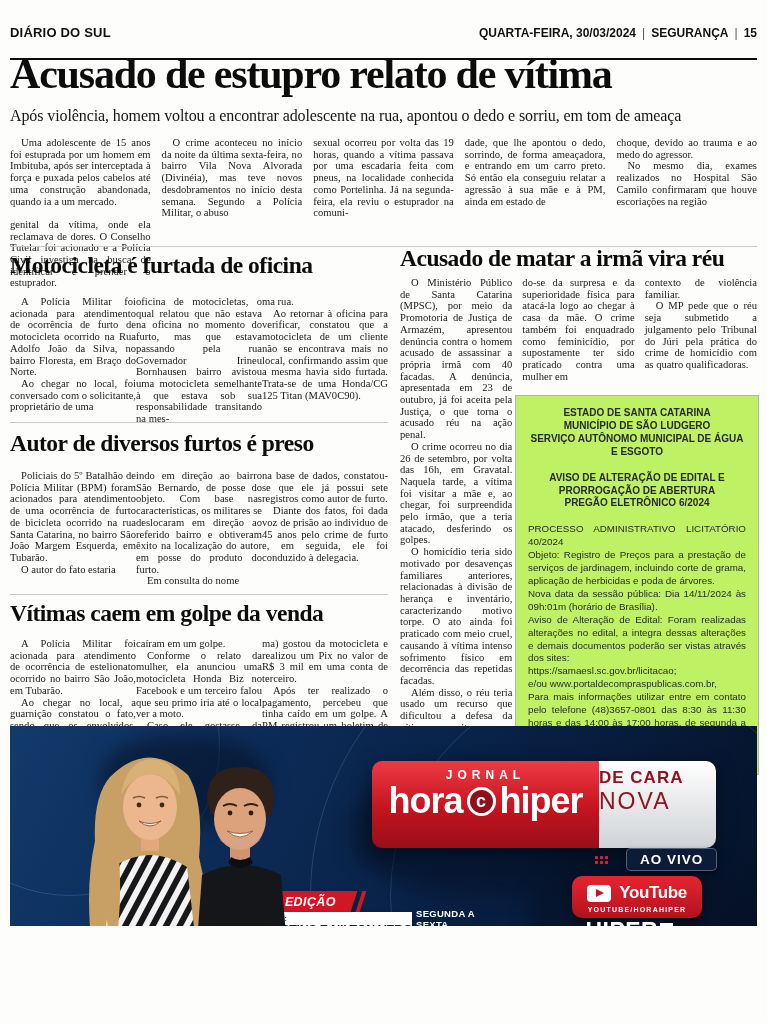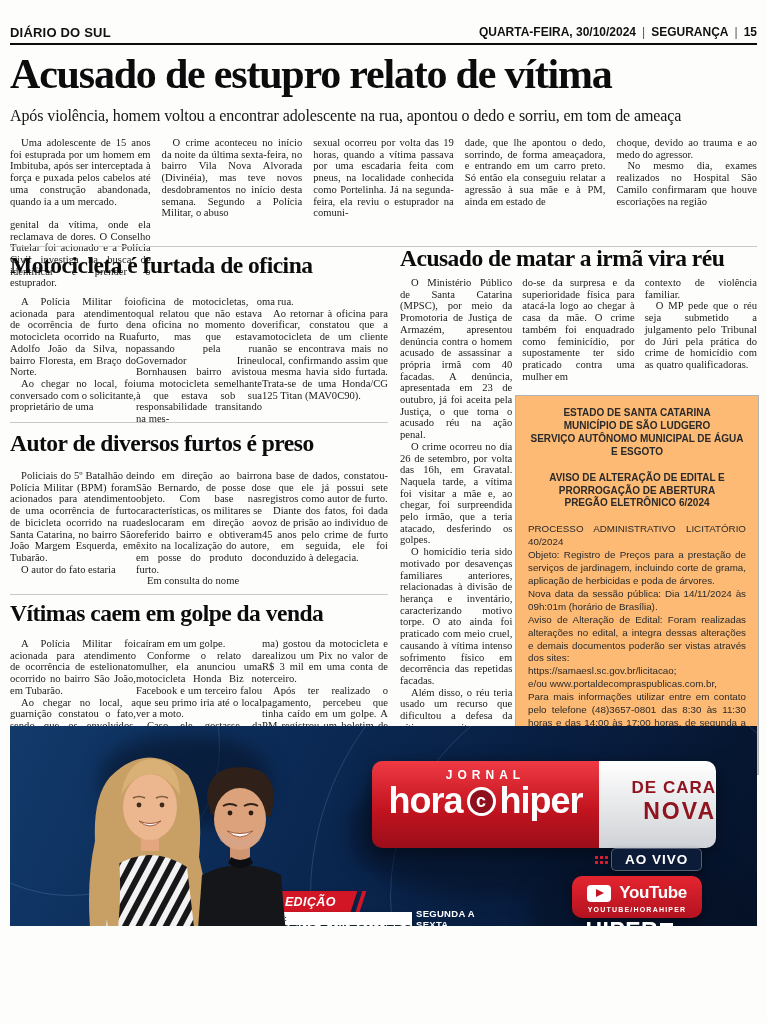--- a/index.html
+++ b/index.html
@@ -1,66 +1,66 @@
 <!DOCTYPE html>
 <html><head>
 <meta charset="utf-8">
 <style>
   *{box-sizing:border-box;margin:0;padding:0}
   html,body{width:767px;height:1023px;background:#fdfdfc;font-family:"Liberation Serif",serif;color:#111;overflow:hidden}
   
-  .masthead{position:absolute;left:10px;right:10px;top:25px;display:flex;justify-content:space-between;align-items:flex-start;border-bottom:2.5px solid #0c0c0c;padding-bottom:3px;font-family:"Liberation Sans",sans-serif}
+  .masthead{position:absolute;left:10px;right:10px;top:25px;display:flex;justify-content:space-between;align-items:center;border-bottom:2.5px solid #0c0c0c;padding-bottom:18px;font-family:"Liberation Sans",sans-serif}
   .mast-left{font-size:13px;font-weight:700;letter-spacing:.2px}
   .mast-right{font-size:12px;font-weight:700}
   .mast-right .sep{margin:0 6px;color:#555;font-weight:400}
   
   .lead-headline{position:absolute;left:10px;top:50px;width:747px;font-size:42px;font-weight:700;letter-spacing:-1.2px;color:#0c0c0c;white-space:nowrap}
   .lead-subhead{position:absolute;left:10px;top:107px;width:740px;font-size:16px;letter-spacing:-.1px;color:#151515}
   .sec-head{position:absolute;font-size:23.5px;font-weight:700;letter-spacing:-.5px;color:#0c0c0c;white-space:nowrap}
   
   .cols{position:absolute;display:grid;font-size:10.6px;line-height:11.7px;color:#1a1a1a}
   .cols .col p{text-align:justify}
   .cols .col p.ind{text-indent:11px}
   .cols6{left:10px;top:137px;width:747px;grid-template-columns:repeat(5,1fr);column-gap:11px}
   .cols3L{left:10px;width:378px;grid-template-columns:repeat(3,1fr);}
   .cols3R{left:400px;top:277px;width:357px;grid-template-columns:repeat(3,1fr);column-gap:10px}
   
   .rule{position:absolute;height:1px;background:#c9c9c9}
   
-  .notice{position:absolute;left:515px;top:395px;width:244px;height:380px;background:#fdba74;border:1px solid #b3b3b3;padding:11px 12px 8px;font-family:"Liberation Sans",sans-serif;font-size:9.8px;line-height:12.9px;color:#2a2a2a}
+  .notice{position:absolute;left:515px;top:395px;width:244px;height:380px;background:#bef264;border:1px solid #b3b3b3;padding:11px 12px 8px;font-family:"Liberation Sans",sans-serif;font-size:9.8px;line-height:12.9px;color:#2a2a2a}
   .notice .ctr p{text-align:center;font-weight:700;font-size:10px}
   .notice .gap{height:13px}
   .notice .nbody p{text-align:justify}
   .notice .dateline{text-align:center;margin-top:11px}
   .notice .sig{text-align:center;font-weight:700;margin-top:14px}
   .notice .sigrole{text-align:center}
   
   .ad{position:absolute;left:10px;top:726px;width:747px;height:200px;overflow:hidden;color:#fff;font-family:"Liberation Sans",sans-serif;background:linear-gradient(115deg,#123a6b 0%,#0b2a55 35%,#081d3f 70%,#051228 100%)}
   .arc{position:absolute;border:1px solid rgba(130,190,255,.20);border-radius:50%}
   .blob{position:absolute;background:rgba(5,16,36,.55);filter:blur(9px);border-radius:45%}
   .brand{position:absolute;left:362px;top:35px;width:344px;height:87px;display:flex;filter:drop-shadow(0 5px 9px rgba(0,0,0,.5))}
   .brand-red{width:227px;background:linear-gradient(180deg,#ef3a44,#c3141f 55%,#9a0e1a);border-radius:10px 0 0 10px;text-align:center;padding-top:7px}
   .brand-small{font-size:12px;font-weight:700;letter-spacing:5px}
   .brand-row{display:flex;align-items:center;justify-content:center;gap:4px;margin-top:0}
   .brand-word{font-size:36px;font-weight:800;letter-spacing:-1px;line-height:38px}
   .brand-c{width:29px;height:29px;border:3px solid #fff;border-radius:50%;background:#8f0f1c;font-weight:800;font-size:18px;line-height:23px;text-align:center}
-  .brand-silver{flex:1;background:linear-gradient(180deg,#ffffff,#cfd2d6);border-radius:0 10px 10px 0;color:#8f1420;text-align:right;padding-top:17px}
+  .brand-silver{flex:1;background:linear-gradient(180deg,#ffffff,#cfd2d6);border-radius:0 10px 10px 0;color:#8f1420;text-align:left;padding-top:7px}
   .tag-top{font-size:17px;font-weight:700;letter-spacing:1px}
-  .tag-bottom{font-size:23px;font-weight:700;letter-spacing:2px}
+  .tag-bottom{font-size:23px;font-weight:400;letter-spacing:2px}
   .ribbon{position:absolute;left:108px;top:165px;height:21px;padding:0 18px;background:#d31626;transform:skewX(-18deg);display:flex;align-items:center;box-shadow:0 2px 5px rgba(0,0,0,.4)}
   .ribbon span{transform:skewX(18deg);font-style:italic;font-weight:800;font-size:12.5px;letter-spacing:.4px;white-space:nowrap}
   .ribbon::before,.ribbon::after{content:"";position:absolute;top:0;bottom:0;width:4px;background:#d31626}
   .ribbon::before{left:-9px}.ribbon::after{right:-9px}
   .presenters{position:absolute;left:196px;top:186px;width:206px;height:30px;background:#fff;color:#13232f;padding:2px 7px;box-shadow:0 2px 5px rgba(0,0,0,.35)}
   .pres-label{font-size:8px;font-weight:700;color:#46525c;letter-spacing:.4px}
   .pres-names{font-size:12.4px;font-weight:800;letter-spacing:-.2px;white-space:nowrap}
   .sched{position:absolute;left:406px;top:182px;width:64px}
   .sched-days{font-size:9.5px;font-weight:800;line-height:11px;letter-spacing:.3px}
   .sched-time{margin-top:3px;background:#fff;color:#0a1f3c;font-weight:700;font-size:10.5px;padding:2px 6px;display:inline-block}
-  .live{position:absolute;left:584px;top:122px;display:flex;align-items:center;gap:3px}
+  .live{position:absolute;left:584px;top:122px;display:flex;align-items:center;gap:18px}
   .live-dots{width:14px;height:9px;background-image:radial-gradient(#e01e2f 1.4px,transparent 1.5px);background-size:5px 5px}
   .live-badge{background:#0c1c38;border:1px solid rgba(255,255,255,.3);border-radius:5px;padding:3px 13px;font-weight:800;font-size:13.5px;letter-spacing:1px;box-shadow:0 3px 6px rgba(0,0,0,.45)}
   .yt{position:absolute;left:562px;top:150px;width:130px;background:linear-gradient(180deg,#e42530,#b3121f);border-radius:10px;padding:7px 8px 5px;text-align:center;box-shadow:0 4px 8px rgba(0,0,0,.45)}
   .yt-row{display:flex;align-items:center;justify-content:center;gap:8px}
   .yt-play{width:24px;height:17px;background:#fff;border-radius:4px;position:relative}
   .yt-play::after{content:"";position:absolute;left:9px;top:4.5px;border-left:8px solid #c3141f;border-top:4px solid transparent;border-bottom:4px solid transparent}
   .yt-word{font-size:17px;font-weight:800;letter-spacing:-.4px}
   .yt-handle{margin-top:3px;font-size:7px;letter-spacing:1.2px;font-weight:700}
   .hiper{position:absolute;left:566px;top:194px;width:126px;text-align:center}
   .hiper-row{display:inline-flex;align-items:flex-start;gap:2px}
@@ -71,21 +71,21 @@
   .persons{position:absolute;left:45px;top:18px;width:250px;height:227px}
 </style>
 </head>
 <body>
 
 <div>
 
   <div class="masthead">
     <div class="mast-left">DIÁRIO DO SUL</div>
     <div class="mast-right">
-      <span>QUARTA-FEIRA, 30/10/2024</span><span class="sep">|</span><span>SEGURANÇA</span><span class="sep">|</span><span>15</span>
+      <span>QUARTA-FEIRA, 30/03/2024</span><span class="sep">|</span><span>SEGURANÇA</span><span class="sep">|</span><span>15</span>
     </div>
   </div>
 
   <h1 class="lead-headline">Acusado de estupro relato de vítima</h1>
   <div class="lead-subhead">Após violência, homem voltou a encontrar adolescente na rua, apontou o dedo e sorriu, em tom de ameaça</div>
   <div class="cols cols6">
       <div class="col">
         <p class="ind">Uma adolescente de 15 anos foi estuprada por um homem em Imbituba, após ser interceptada à força e puxada pelos cabelos até uma construção abandonada, quando ia a um mercado.</p>
       </div>
       <div class="col">

